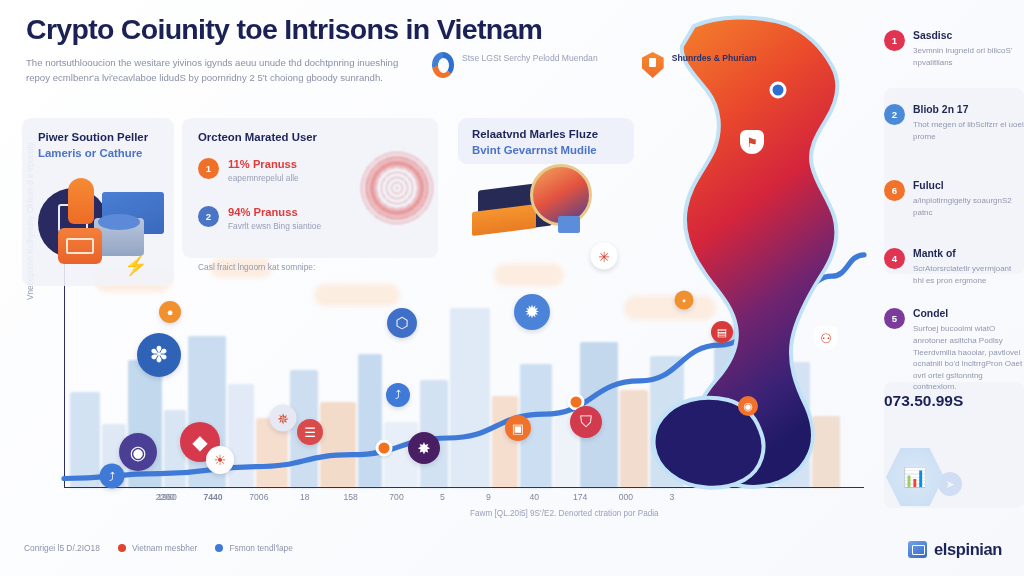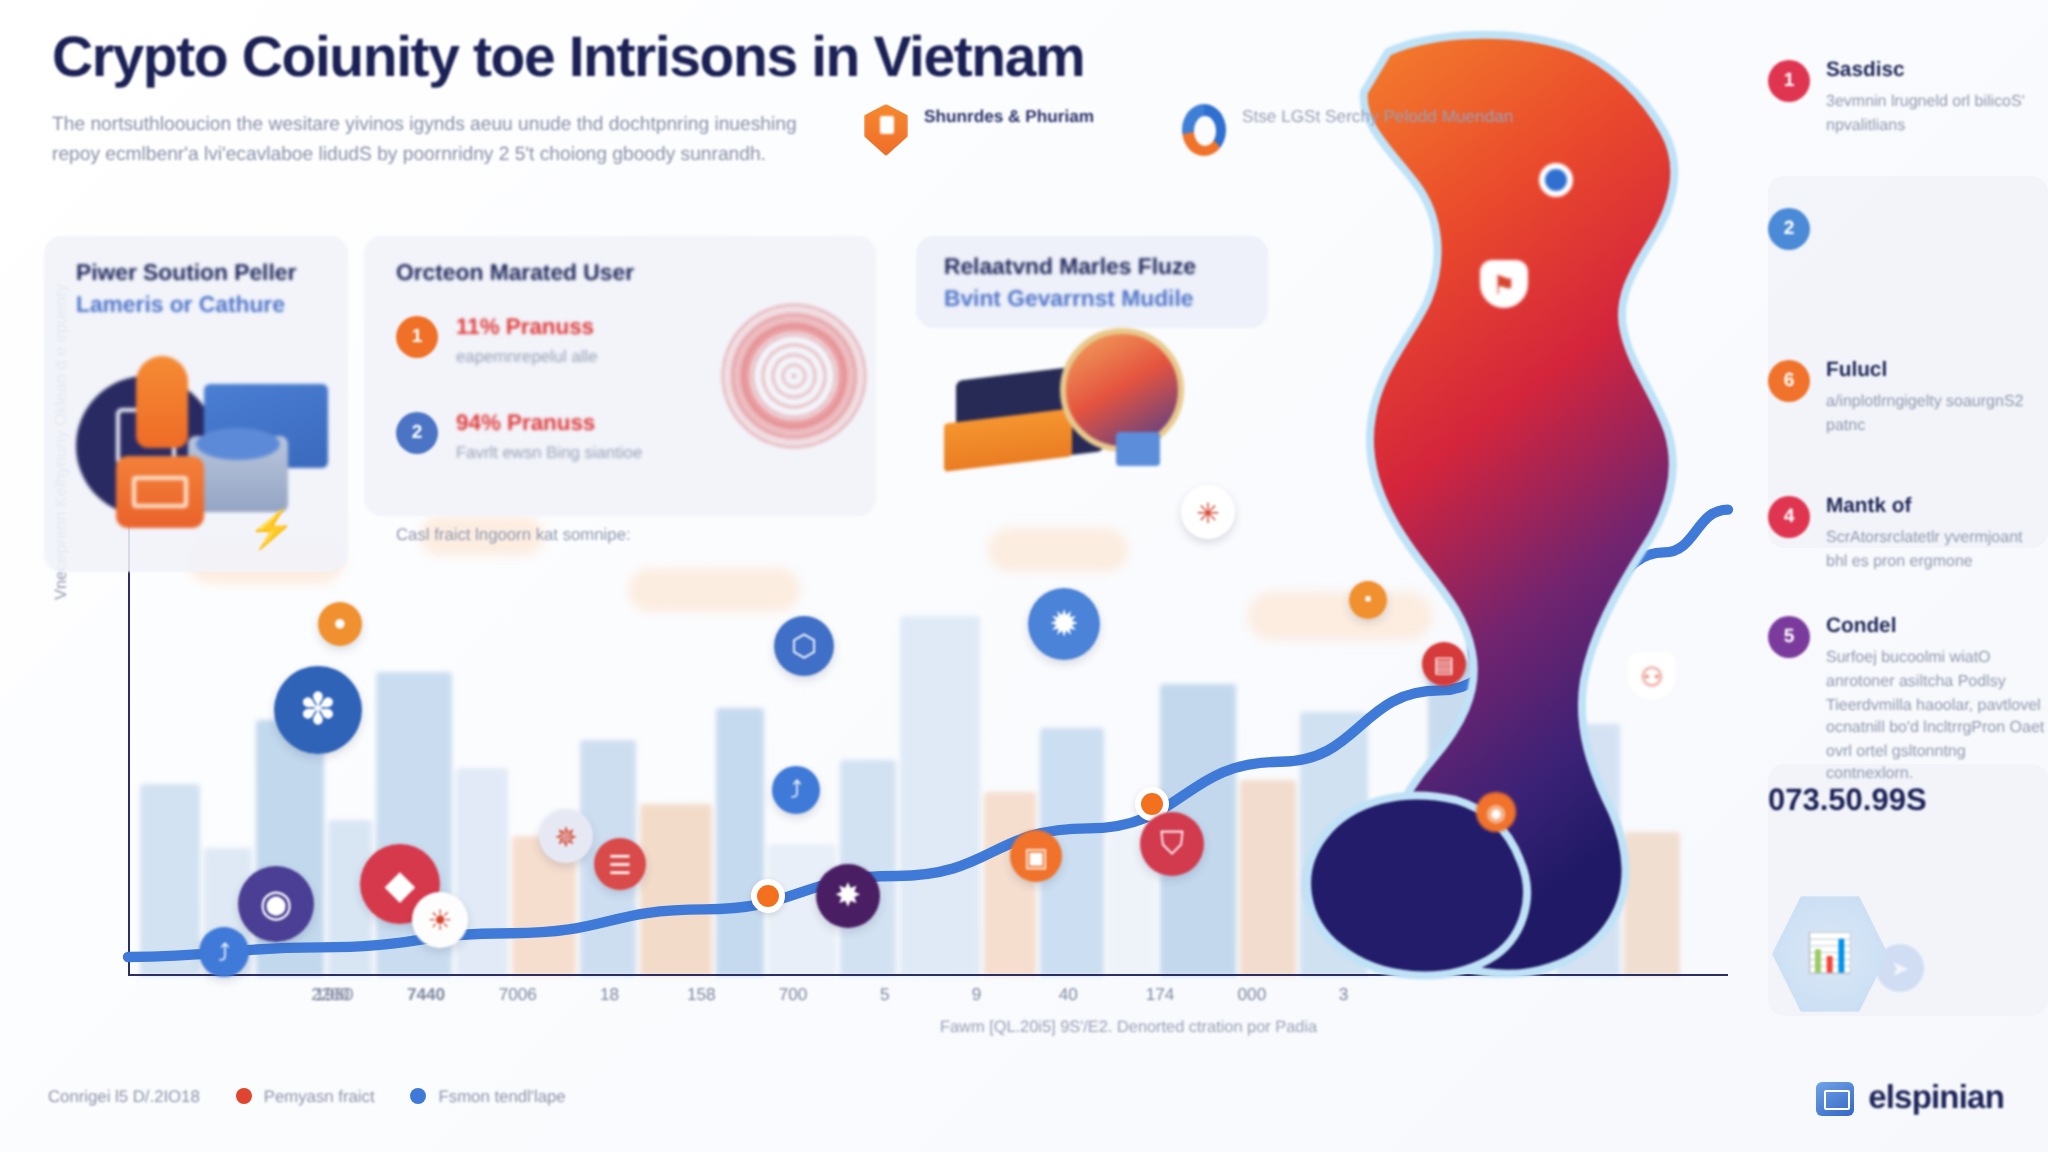--- a/index.html
+++ b/index.html
@@ -285,27 +285,27 @@
         <div class="mappin" style="left: 112px; top: 398px; width: 20px; height: 20px; background: rgb(240, 114, 43); font-size: 11px; color: rgb(255, 255, 255);">◉</div>
       </div>
   </div>
 
   <div class="header">
     <div class="title">Crypto Coiunity toe Intrisons in Vietnam</div>
     <div class="subtitle">The nortsuthlooucion the wesitare yivinos igynds aeuu unude thd dochtpnring inueshing repoy ecmlbenr'a lvi'ecavlaboe lidudS by poornridny 2 5't choiong gboody sunrandh.</div>
   </div>
 
   <div class="hdr-badges">
+    <div class="hdr-badge b2">
+      <div class="glyph glyph-ring"></div>
+      <div class="btxt">Stse LGSt Serchy Pelodd Muendan</div>
+    </div>
     <div class="hdr-badge b1">
       <div class="glyph glyph-shield"></div>
       <div class="btxt">Shunrdes &amp; Phuriam</div>
-    </div>
-    <div class="hdr-badge b2">
-      <div class="glyph glyph-ring"></div>
-      <div class="btxt">Stse LGSt Serchy Pelodd Muendan</div>
     </div>
   </div>
 
   <div class="card blurry" id="card1">
     <div class="card-title">
       <span class="t1">Piwer Soution Peller</span><br>
       <span class="t2">Lameris or Cathure</span>
     </div>
     <div class="art1">
       <div class="a-circle"></div>
@@ -366,20 +366,24 @@
     <div id="sideitems">
         <div class="sitem" style="top: 22px;">
           <div class="sbadge" style="background: rgb(224, 53, 80);">1</div>
           <div>
             <div class="sttl">Sasdisc</div>
             <div class="sbody">3evmnin lrugneld orl bilicoS' npvalitlians</div>
           </div>
         </div>
         <div class="sitem" style="top: 96px;">
           <div class="sbadge" style="background: rgb(75, 138, 214);">2</div>
+          <div>
+            <div class="sttl">Bliob 2n 17</div>
+            <div class="sbody">Thot rnegen of libSclfzrr el uoei prome</div>
+          </div>
         </div>
         <div class="sitem" style="top: 172px;">
           <div class="sbadge" style="background: rgb(240, 114, 43);">6</div>
           <div>
             <div class="sttl">Fulucl</div>
             <div class="sbody">a/inplotlrngigelty soaurgnS2 patnc</div>
           </div>
         </div>
         <div class="sitem" style="top: 240px;">
           <div class="sbadge" style="background: rgb(224, 53, 80);">4</div>
@@ -400,21 +404,21 @@
     <div class="bigstat">
       <div class="num">073.50.99S</div>
     </div>
     <div class="statart">📊</div>
   </div>
 
   <div class="footer">
     <div class="fnote">Conrigei l5 D/.2IO18</div>
     <div class="lg">
       <div class="lgdot" id="lgd1" style="background: rgb(224, 69, 47);"></div>
-      <div class="lglbl">Pemyasn fraict</div>
+      <div class="lglbl">Vietnam mesbher</div>
     </div>
     <div class="lg">
       <div class="lgdot" id="lgd2" style="background: rgb(63, 122, 216);"></div>
       <div class="lglbl">Fsmon tendl'lape</div>
     </div>
   </div>
 
   <div class="brand">
     <div class="brandmark"></div>
     <div class="brandtxt">elspinian</div>

